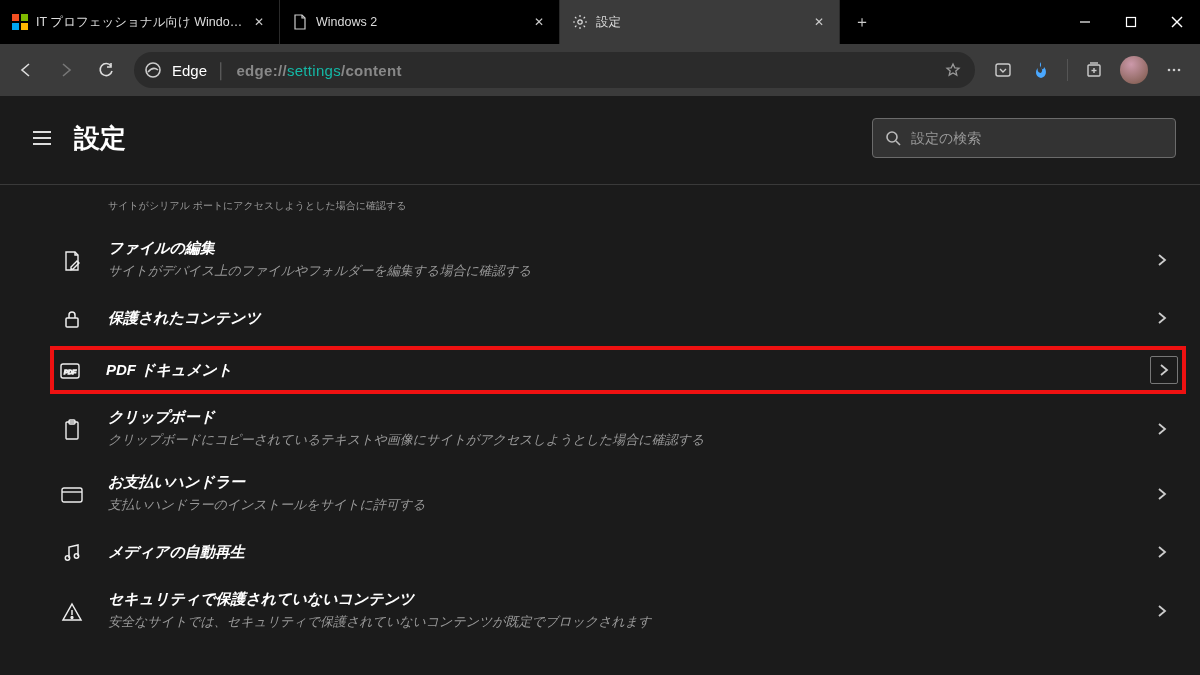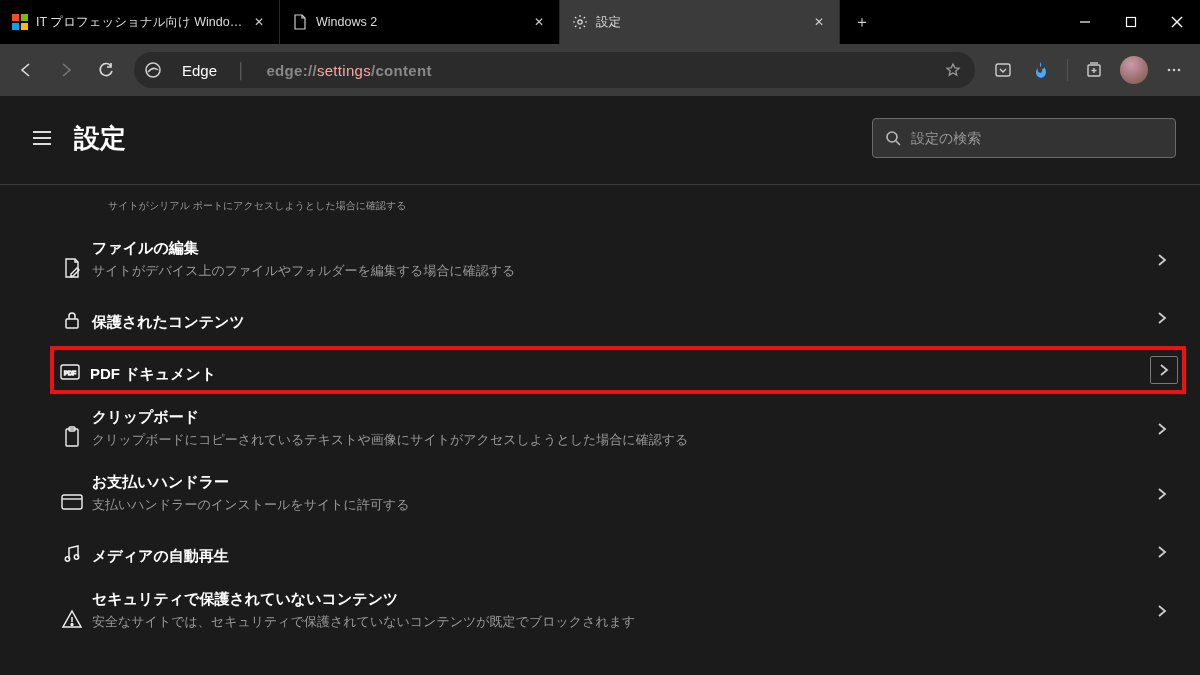--- a/index.html
+++ b/index.html
@@ -10,40 +10,40 @@
 .tab.active { background: #3b3b3b; width: 280px;}
 .tab-title { white-space: nowrap; overflow: hidden; text-overflow: ellipsis; flex: 1; }
 .tab-close { width: 16px; height: 16px; display:flex; align-items:center; justify-content:center; color:#ccc; font-size:12px;}
 .tab-favicon { width:16px; height:16px; display:flex; align-items:center; justify-content:center; flex-shrink:0;}
 .newtab { width: 44px; display:flex; align-items:center; justify-content:center; color:#ccc; font-size:16px;}
 .wincontrols { margin-left:auto; display:flex;}
 .winbtn { width:46px; display:flex; align-items:center; justify-content:center; color:#fff; font-size:12px;}
 .toolbar { height:52px; background:#3b3b3b; display:flex; align-items:center; padding: 0 8px; gap: 4px;}
 .tbtn { width:36px; height:36px; display:flex; align-items:center; justify-content:center; color:#ddd; border-radius:4px;}
 .tbtn.dim { color:#777;}
-.addrbar { flex:1; height:36px; background:#2b2b2b; border-radius:18px; display:flex; align-items:center; padding: 0 14px 0 10px; gap:20px; color:#ccc; font-size:15px; margin: 0 6px;}
+.addrbar { flex:1; height:36px; background:#2b2b2b; border-radius:18px; display:flex; align-items:center; padding: 0 14px 0 10px; gap:10px; color:#ccc; font-size:15px; margin: 0 6px;}
 .addrbar .edge-label { color:#fff;}
 .addrbar .sep { color:#666;}
 .addrbar .url-dim { color:#888;font-weight:bold;}
-.addrbar .url-bright { color:#fca5a5;}
+.addrbar .url-bright { color:#14b8a6;}
 .addr-right { margin-left:auto; display:flex; gap:14px; align-items:center; color:#aaa;}
 .toolbar-right { display:flex; align-items:center; gap:2px;}
 .avatar { width:28px; height:28px; border-radius:50%; background: radial-gradient(circle at 40% 30%, #c9a, #754); margin:0 6px;}
 .dividerV { width:1px; height:22px; background:#555; margin:0 6px;}
 .content { display:flex; flex-direction:column; height: calc(675px - 44px - 52px);}
 .header { display:flex; align-items:center; padding: 22px 24px 26px 24px; border-bottom: 1px solid #3a3a3a;}
 .hambtn { width:36px; height:36px; display:flex; flex-direction:column; justify-content:center; align-items:center; gap:4px; margin-right:14px;}
 .hambtn span { width:18px; height:2px; background:#ddd;}
 .pagetitle { font-size:26px; font-weight:600;}
 .searchbox { margin-left:auto; width:304px; height:40px; border:1px solid #6b6b6b; border-radius:4px; display:flex; align-items:center; padding:0 12px; gap:10px; background:#333;}
 .searchbox input { flex:1; background:transparent; border:0; outline:0; color:#ddd; font-size:14px;}
 .searchbox input::placeholder { color:#999;}
 .list { overflow-y:auto; padding: 0 24px 20px 60px;}
 .subtext-standalone { color:#999; font-size:10px; padding: 14px 0 14px 48px;}
-.item { display:flex; align-items:flex-end; padding: 12px 0; gap: 8px; cursor:pointer; position:relative;}
+.item { display:flex; align-items:center; padding: 12px 0; gap: 24px; cursor:pointer; position:relative;font-style:italic;}
 .item-icon { width:24px; height:24px; display:flex; align-items:center; justify-content:center; color:#eee; flex-shrink:0; margin-top:2px;}
 .item-body { flex:1; min-width:0;}
 .item-title { font-size:15px; font-weight:600; color:#fff;}
 .item-sub { font-size:13px; color:#999; margin-top:4px;}
 .chevron { width:28px; height:28px; display:flex; align-items:center; justify-content:center; color:#ccc; align-self:center;}
 .chevron.boxed { border:1px solid #777; border-radius:2px;}
 .highlight { outline: 4px solid #e11; outline-offset: -2px; padding: 8px 6px; margin: 4px -8px;}
 svg { display:block;}
 </style>
 </head>

